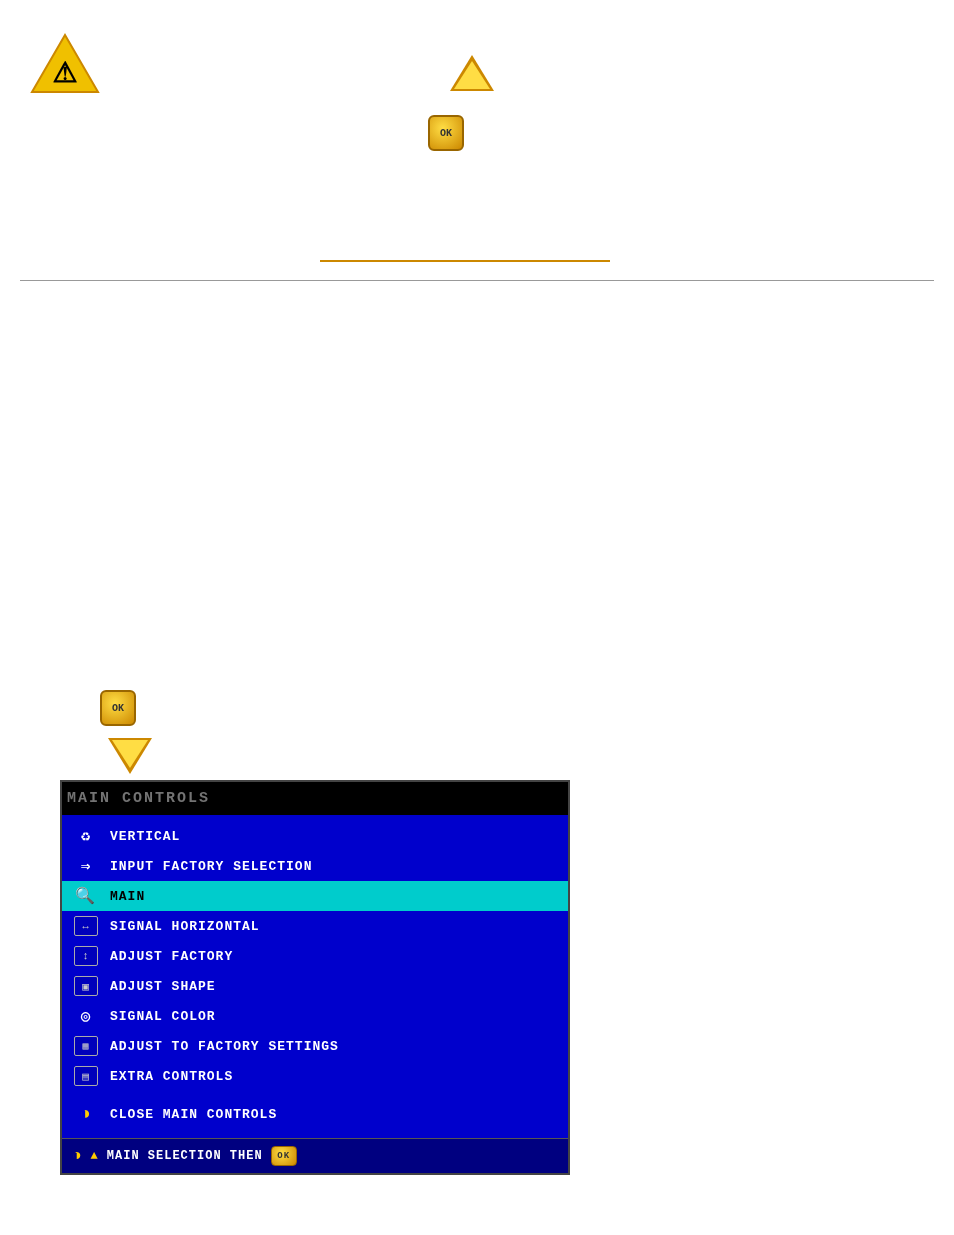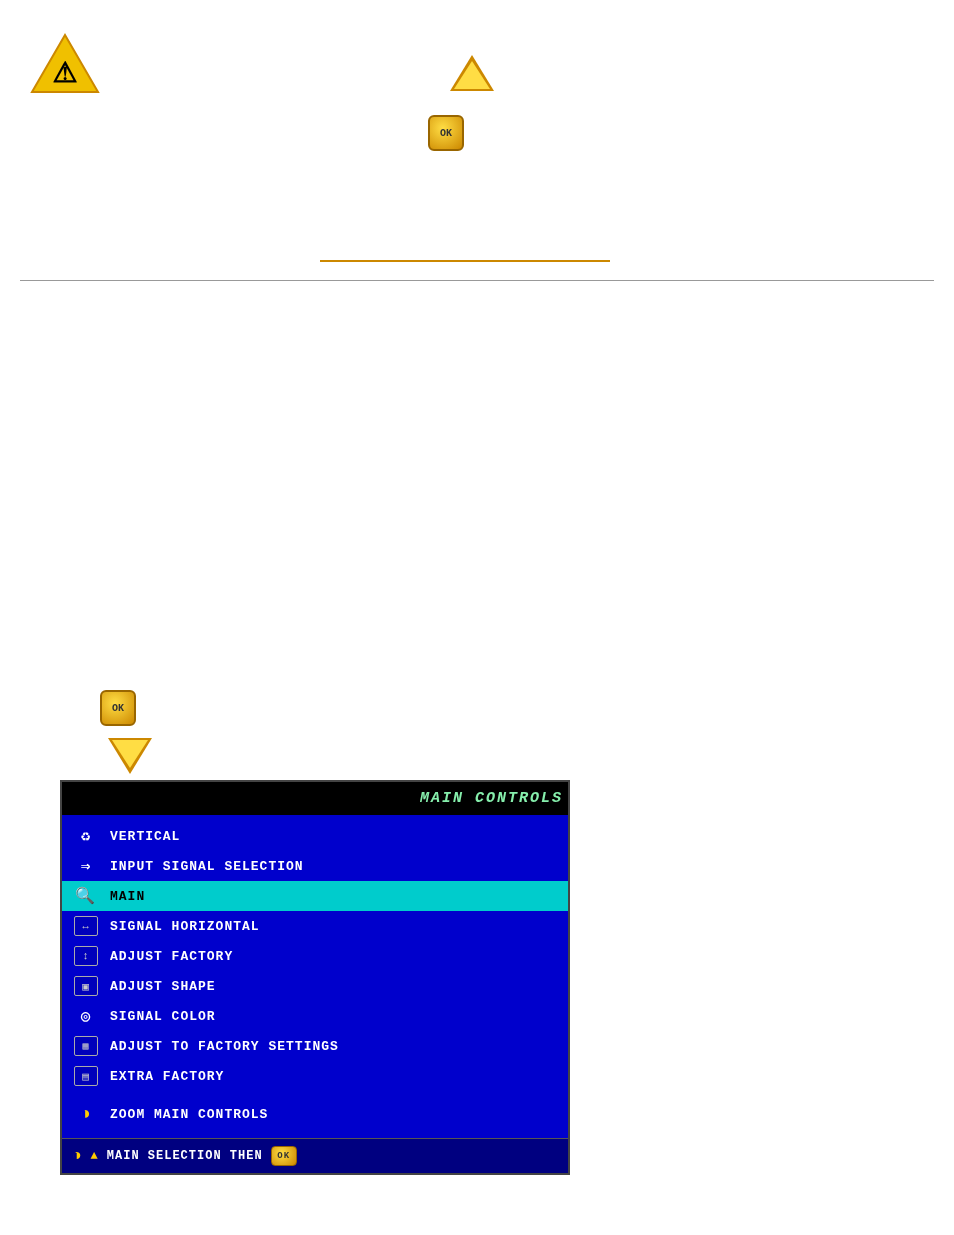--- a/index.html
+++ b/index.html
@@ -59,26 +59,25 @@
       left: 60px;
       width: 510px;
       background: #0000cc;
       border: 2px solid #444;
       font-family: 'Courier New', Courier, monospace;
       font-weight: bold;
     }
 
     .osd-title {
       background: #000000;
-      color: #86efac;
-      text-align: right;
+      color: #737373;
+      text-align: left;
       padding: 8px 5px;
       font-size: 15px;
       letter-spacing: 2px;
-      font-style: italic;
     }
 
     .osd-items {
       padding: 6px 0;
     }
 
     .osd-item {
       display: flex;
       align-items: center;
       padding: 5px 10px;
@@ -259,21 +258,21 @@
         <div class="osd-item-icon">
           <span style="font-size:16px;">♻</span>
         </div>
         <span>VERTICAL</span>
       </div>
 
       <div class="osd-item">
         <div class="osd-item-icon">
           <span style="font-size:16px;">⇒</span>
         </div>
-        <span>INPUT  SIGNAL  SELECTION</span>
+        <span>INPUT  FACTORY  SELECTION</span>
       </div>
 
       <div class="osd-item selected">
         <div class="osd-item-icon">
           <span style="font-size:16px;">🔍</span>
         </div>
         <span>MAIN</span>
       </div>
 
       <div class="osd-item">
@@ -308,30 +307,30 @@
         <div class="osd-item-icon">
           <div class="osd-icon-box" style="font-size:10px;">▦</div>
         </div>
         <span>ADJUST  TO  FACTORY  SETTINGS</span>
       </div>
 
       <div class="osd-item">
         <div class="osd-item-icon">
           <div class="osd-icon-box">▤</div>
         </div>
-        <span>EXTRA  FACTORY</span>
+        <span>EXTRA  CONTROLS</span>
       </div>
 
       <div class="osd-separator"></div>
 
       <div class="osd-item osd-close-row">
         <div class="osd-item-icon">
           <span style="font-size:18px; color:#ffcc00;">◑</span>
         </div>
-        <span>ZOOM  MAIN  CONTROLS</span>
+        <span>CLOSE  MAIN  CONTROLS</span>
       </div>
 
     </div>
 
     <div class="osd-footer">
       <span style="color:#ffcc00; font-size:16px;">◑</span>
       <span style="color:#ffcc00; font-size:12px;">▲</span>
       <span>MAIN  SELECTION  THEN</span>
       <div class="osd-ok-badge">
         <span>OK</span>

